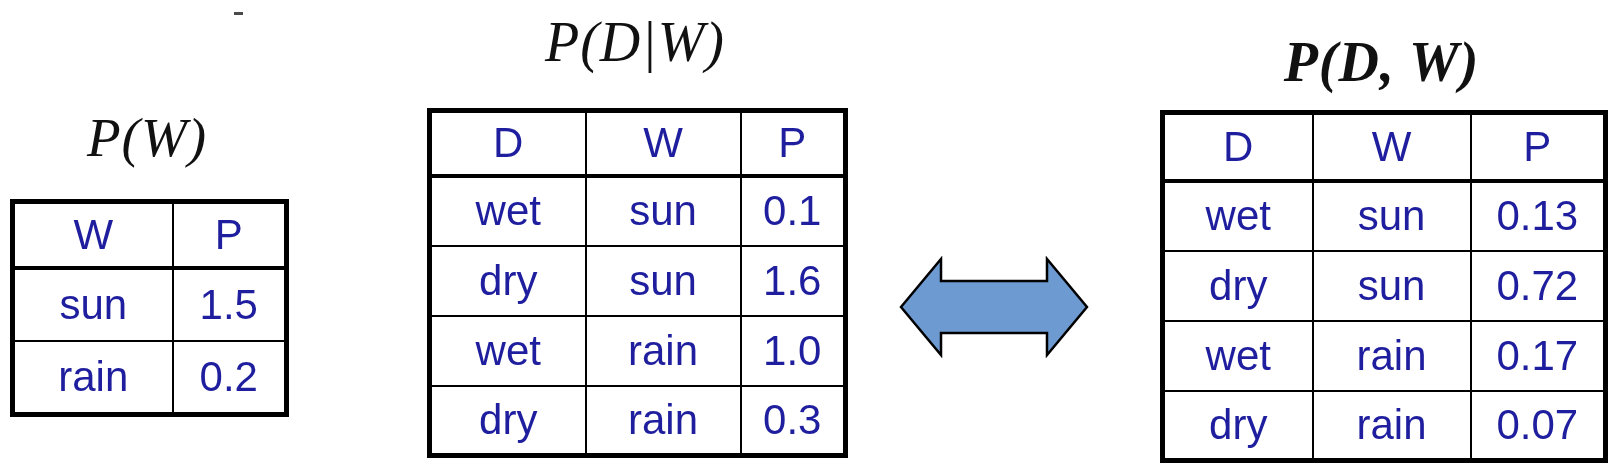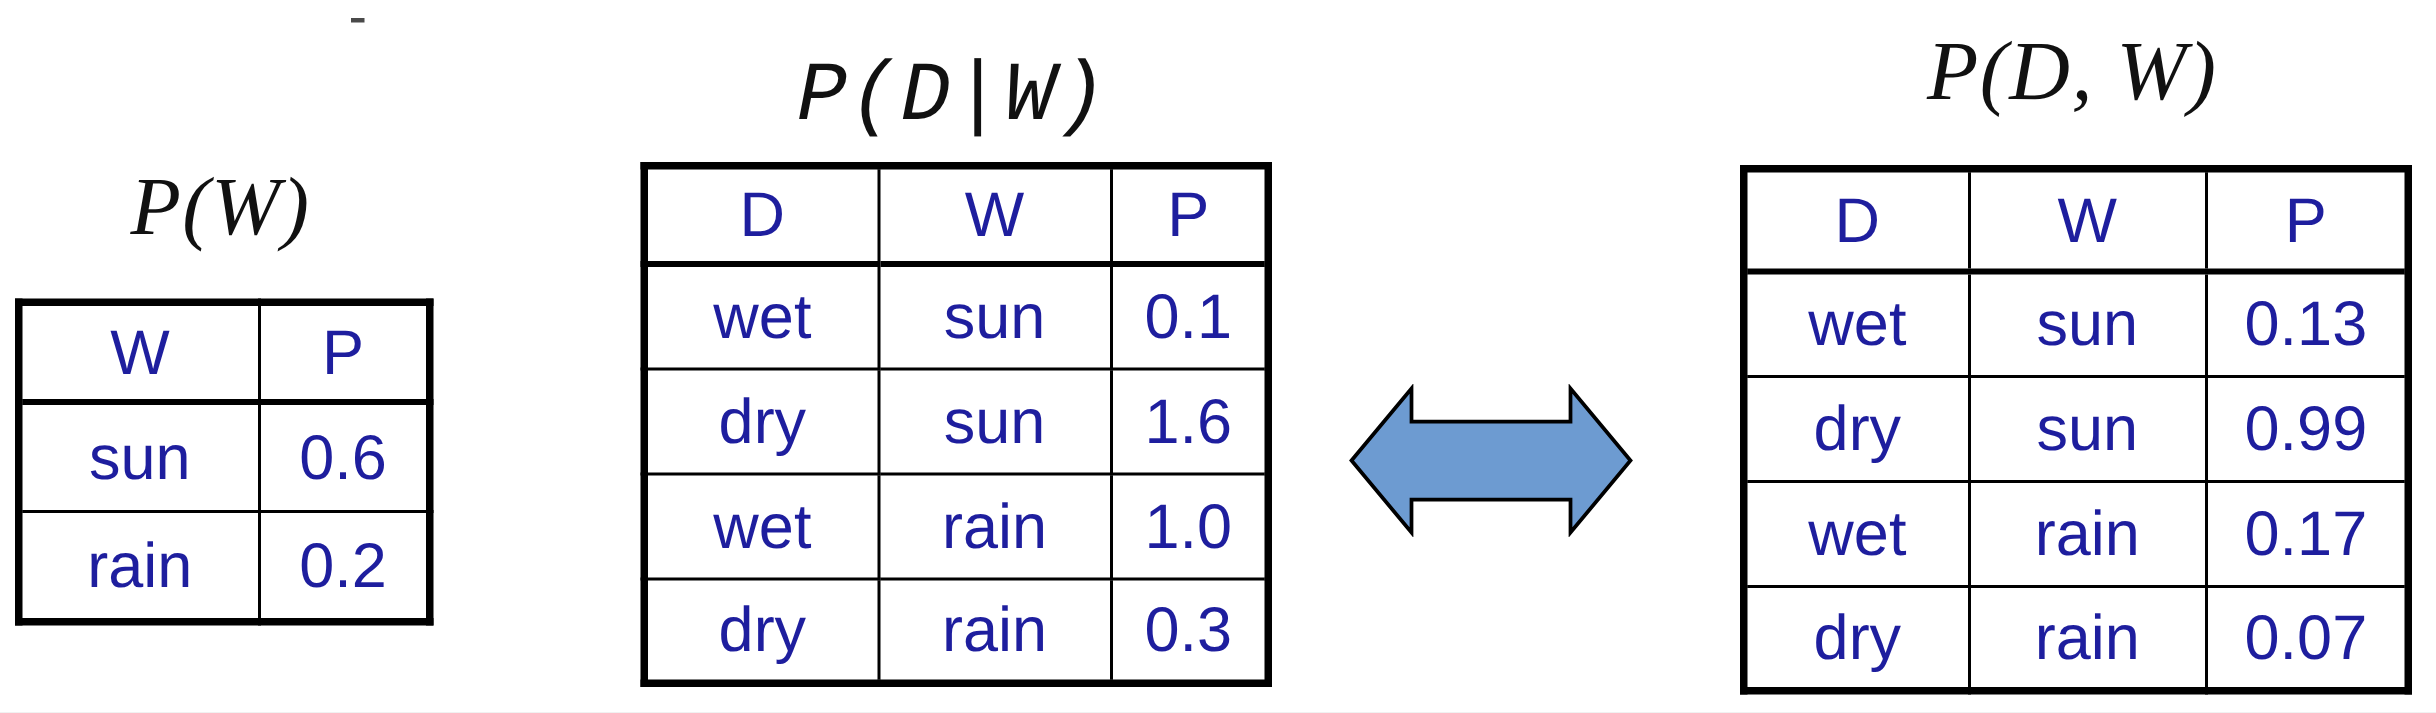--- a/index.html
+++ b/index.html
@@ -62,22 +62,22 @@
 
   #table-cond{left:427px;top:108px;width:416px;height:347px;}
   #table-cond thead tr{height:65px;}
   #table-cond tbody tr{height:70px;}
 
   #table-joint{left:1160px;top:110px;width:443px;height:350px;}
   #table-joint thead tr{height:68px;}
   #table-joint tbody tr{height:70px;}
 
   #title-prior{left:10px;top:108px;width:274px;font-size:55px;}
-  #title-cond{left:427px;top:34px;width:416px;font-family:Liberation Mono, monospace;}
-  #title-joint{left:1160px;top:18px;width:443px;}
+  #title-cond{left:427px;top:12px;width:416px;}
+  #title-joint{left:1160px;top:32px;width:443px;font-weight:bold;}
 </style>
 </head>
 <body>
 
 <div id="stage">
 
   <div class="stray-dash"></div>
 
   <div id="title-prior" class="math-title">P(W)</div>
   <table id="table-prior" class="ptable">
@@ -87,21 +87,21 @@
       </colgroup>
     <thead>
       <tr>
         <th>W</th>
         <th>P</th>
       </tr>
     </thead>
     <tbody>
       <tr>
         <td>sun</td>
-        <td>0.6</td>
+        <td>1.5</td>
       </tr>
       <tr>
         <td>rain</td>
         <td>0.2</td>
       </tr>
     </tbody>
   </table>
 
   <div id="title-cond" class="math-title">P(D|W)</div>
   <table id="table-cond" class="ptable">
@@ -163,21 +163,21 @@
     </thead>
     <tbody>
       <tr>
         <td>wet</td>
         <td>sun</td>
         <td>0.13</td>
       </tr>
       <tr>
         <td>dry</td>
         <td>sun</td>
-        <td>0.99</td>
+        <td>0.72</td>
       </tr>
       <tr>
         <td>wet</td>
         <td>rain</td>
         <td>0.17</td>
       </tr>
       <tr>
         <td>dry</td>
         <td>rain</td>
         <td>0.07</td>

